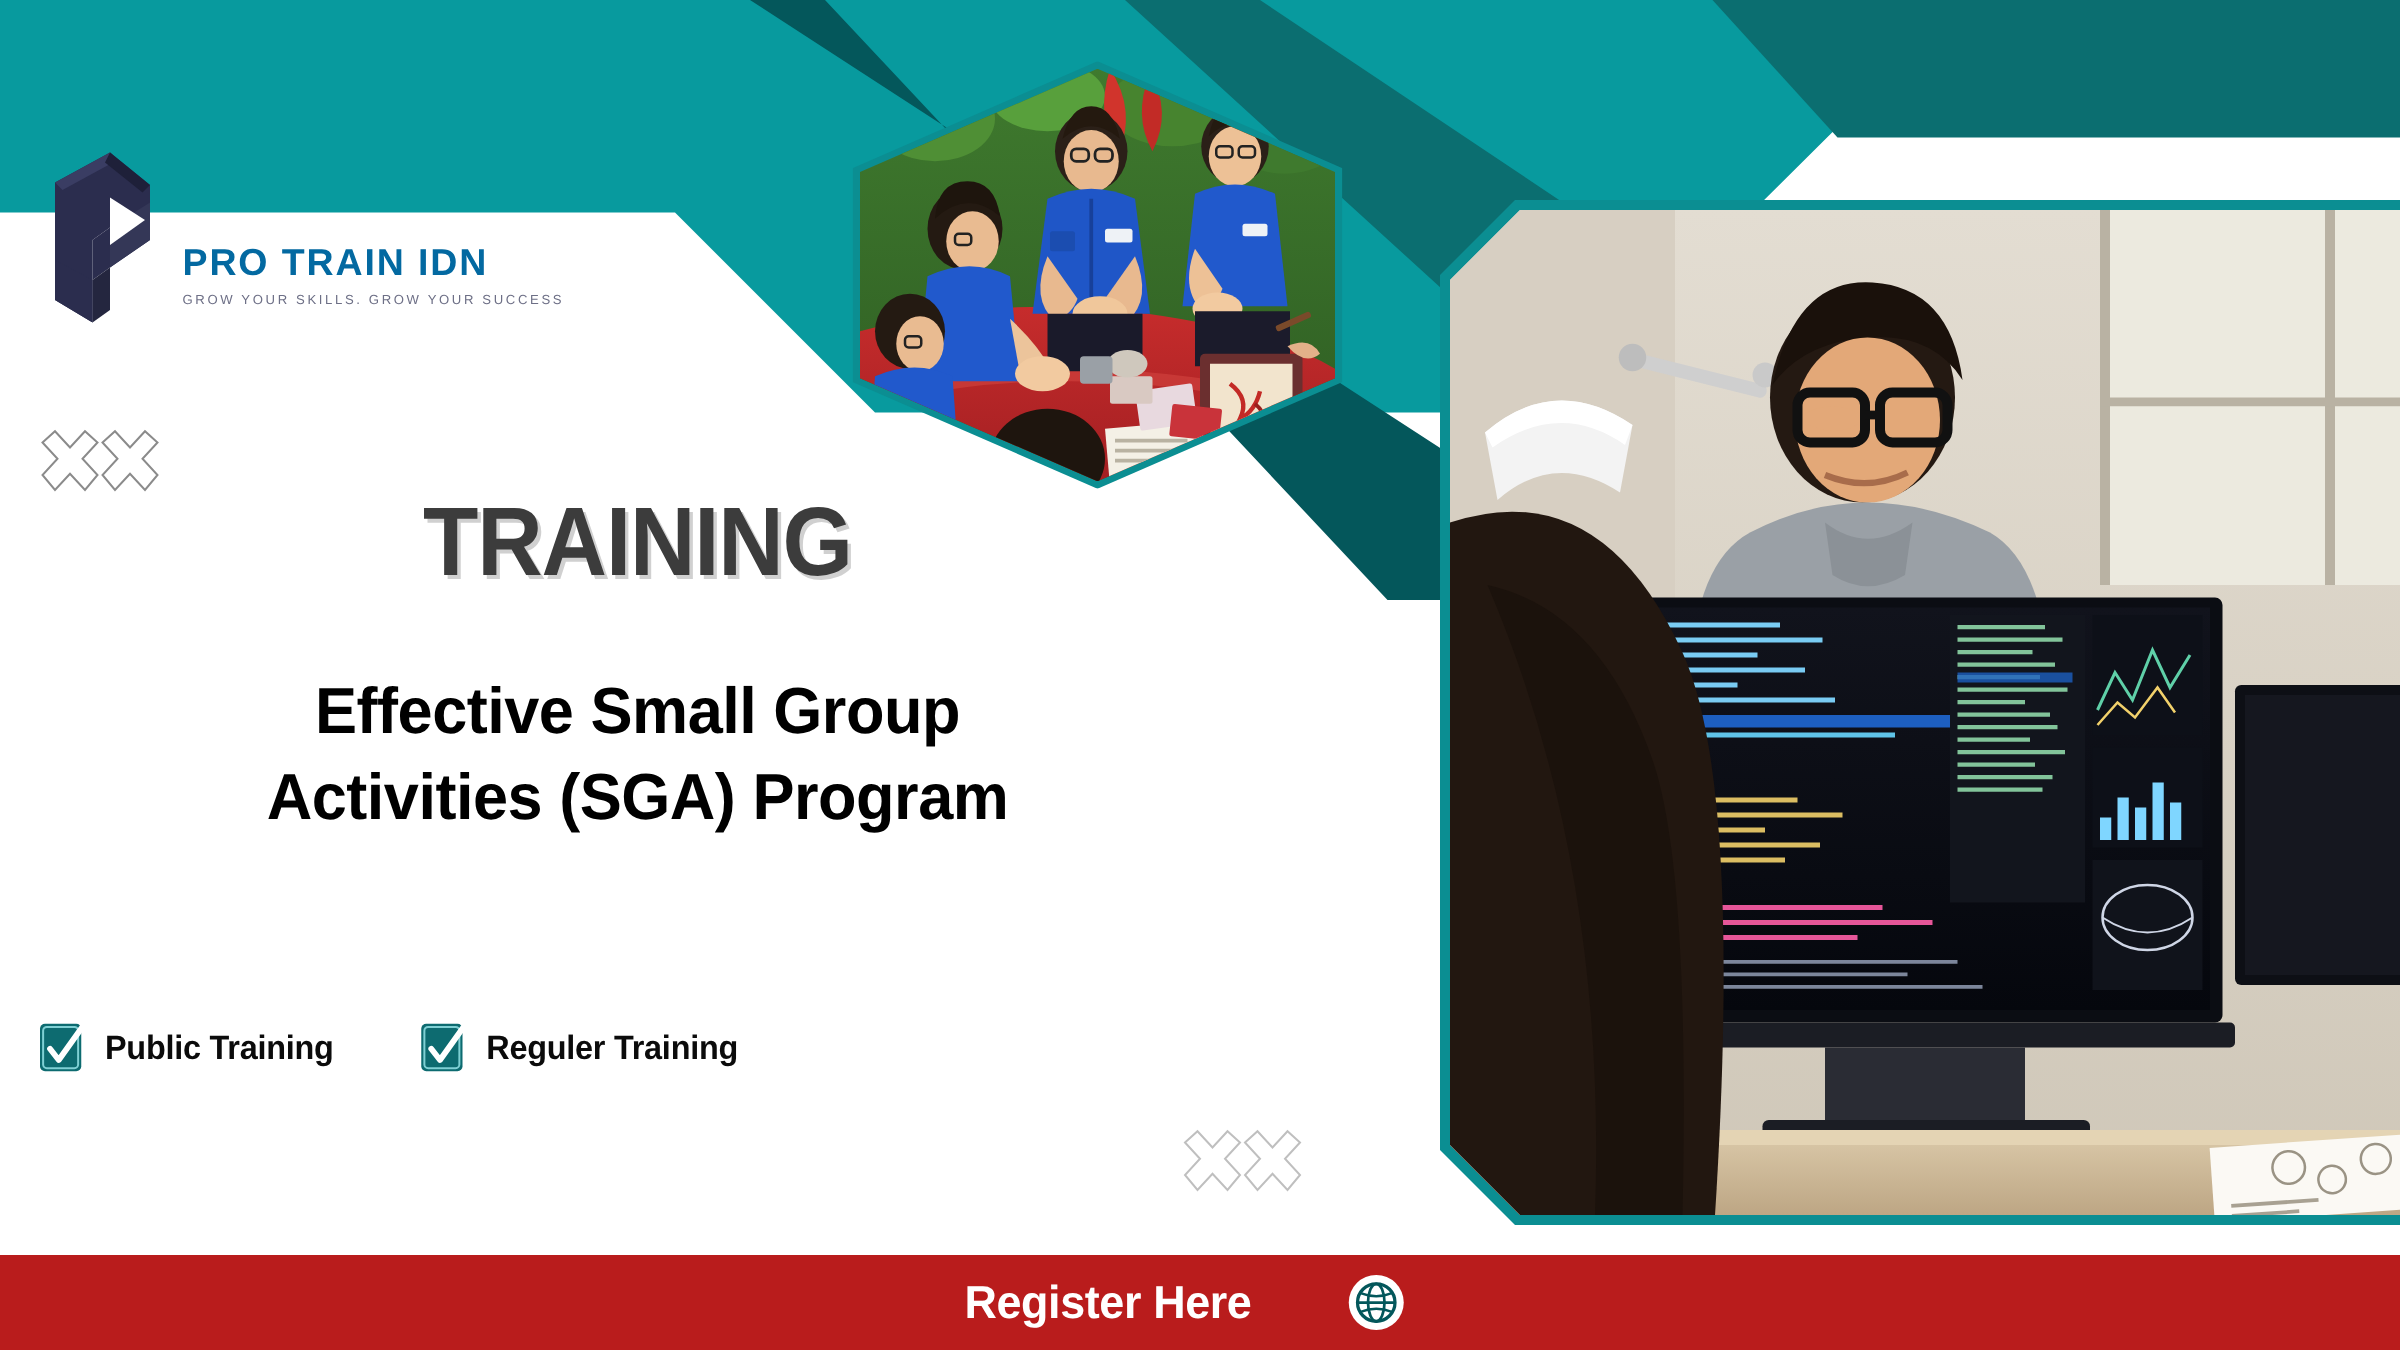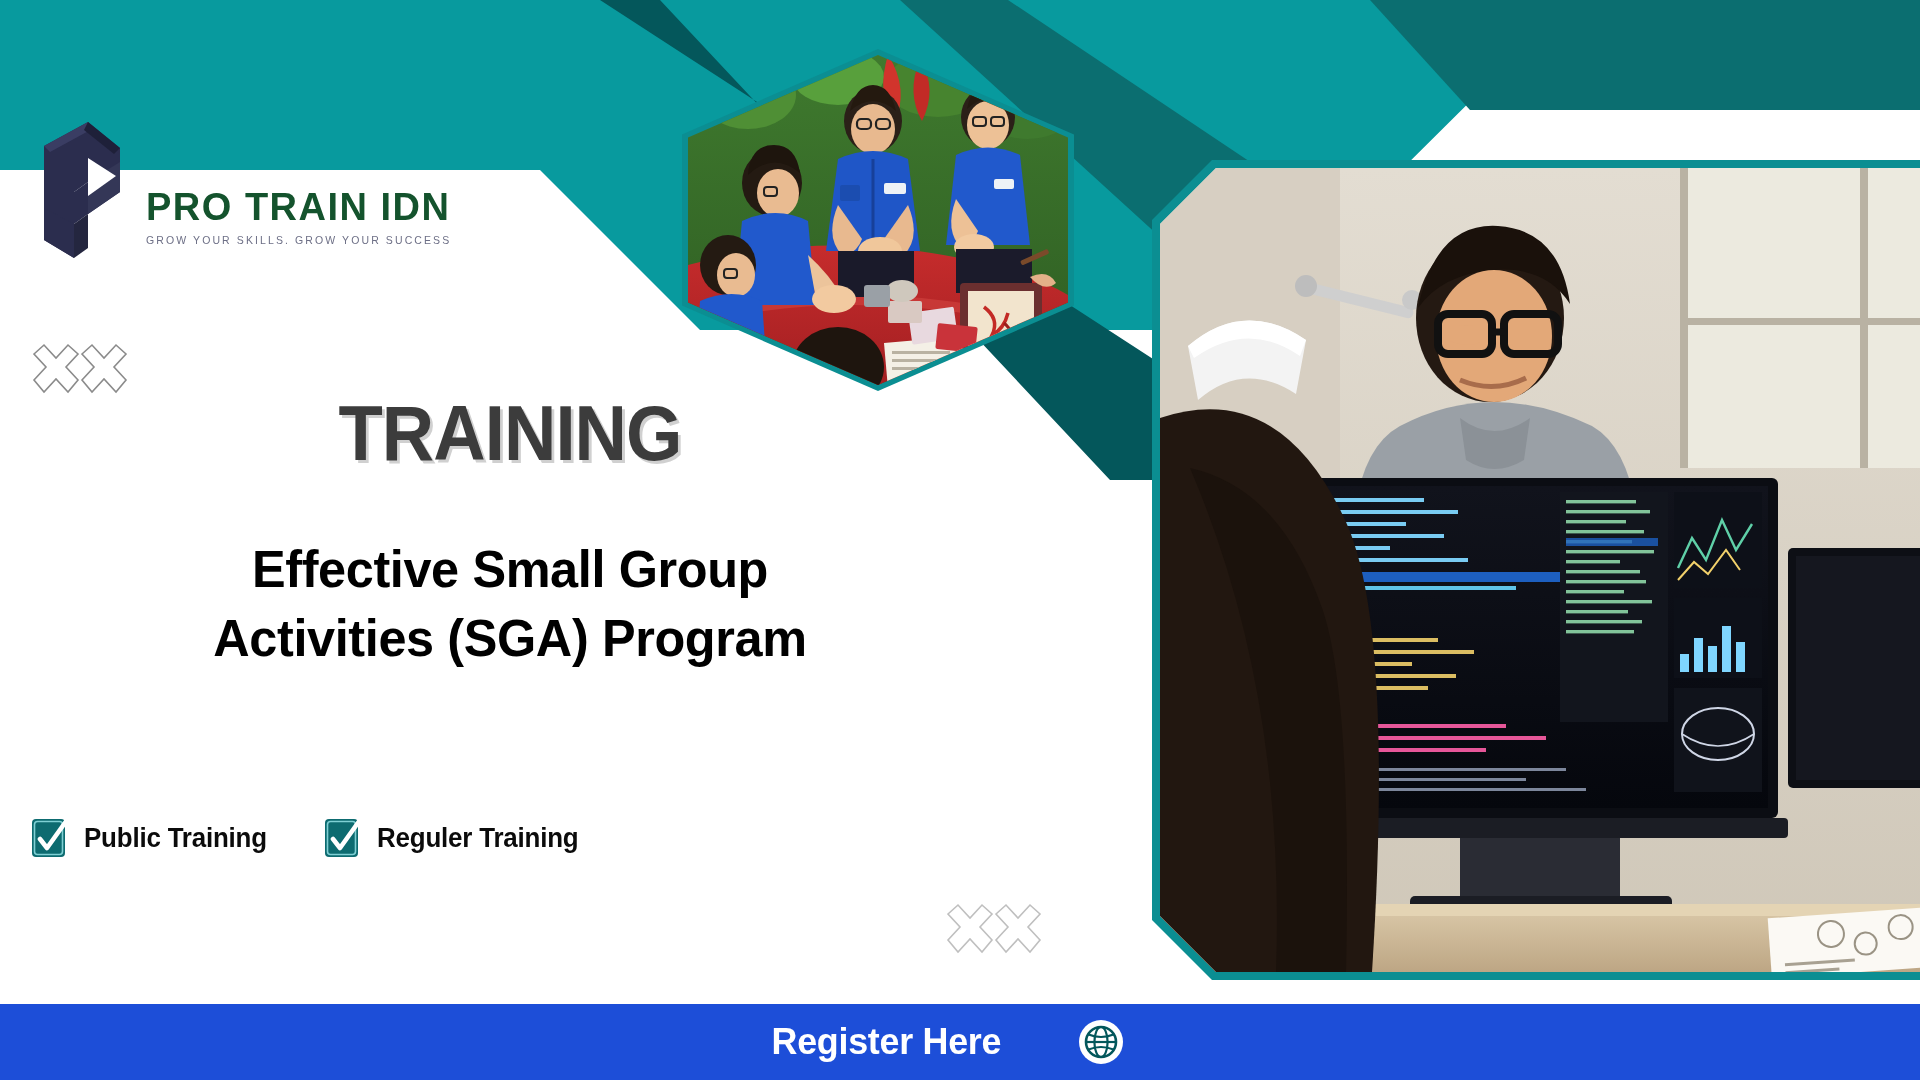--- a/index.html
+++ b/index.html
@@ -16,22 +16,22 @@
   .geo-svg { position:absolute; top:0; left:0; width:1920px; height:1080px; pointer-events:none; }
 
   
   .logo-wrap {
     position:absolute; left:34px; top:118px;
     display:flex; align-items:flex-end; gap:14px;
   }
   .logo-mark { width:98px; height:150px; flex:none; }
   .logo-text { padding-bottom:22px; }
   .logo-name {
-    font-size:38px; font-weight:bold; letter-spacing:1.5px;
-    color:#14532d; line-height:1; white-space:nowrap;
+    font-size:30px; font-weight:bold; letter-spacing:1.5px;
+    color:#0369a1; line-height:1; white-space:nowrap;
     font-family:"Liberation Sans", sans-serif;
   }
   .logo-tag {
     font-size:10.5px; letter-spacing:2.1px; color:#6d6f86;
     margin-top:8px; white-space:nowrap; font-weight:normal;text-align:center;
   }
 
   
   .x-deco { position:absolute; pointer-events:none; }
   .x-deco.left { left:26px; top:340px; }
@@ -48,21 +48,21 @@
   .headline {
     position:absolute; left:0; top:535px; width:1020px; text-align:center;
     color:#000; font-weight:bold; font-size:52px; line-height:1.32;
     letter-spacing:-.4px;
     transform:scaleX(.97); transform-origin:center;
   }
 
   
   .check-row {
     position:absolute; left:30px; top:816px;
-    display:flex; align-items:center; gap:4px;
+    display:flex; align-items:center; gap:16px;
   }
   .check-item { display:flex; align-items:center; }
   .check-item + .check-item { margin-left:44px; }
   .check-box { width:40px; height:44px; flex:none; }
   .check-label {
     margin-left:14px; font-size:27px; font-weight:bold; color:#0b0b0b;
     white-space:nowrap; letter-spacing:-.2px;
     transform:scaleX(.96); transform-origin:left center;
   }
 
@@ -89,21 +89,21 @@
     position:absolute; left:1160px; top:168px; width:930px; height:804px;
     -webkit-clip-path:polygon(56px 0,100% 0,100% 100%,56px 100%,0 748px,0 56px);
     clip-path:polygon(56px 0,100% 0,100% 100%,56px 100%,0 748px,0 56px);
     overflow:hidden;
   }
   .photo-svg { width:100%; height:100%; display:block; }
 
   
   .footer {
     position:absolute; left:0; bottom:0; width:1920px; height:76px;
-    background:#1d4ed8; display:flex; align-items:center; justify-content:center; gap:0;
+    background:#b91c1c; display:flex; align-items:center; justify-content:center; gap:0;
   }
   .footer-register {
     color:#fff; font-size:37px; font-weight:bold; letter-spacing:-.3px;
     transform:scaleX(.97);
   }
   .globe-icon { width:46px; height:46px; margin:0 28px 0 74px; flex:none; }
   .footer-url {
     color:#fff; font-size:34px; font-weight:bold; letter-spacing:-.2px;
   }
 </style>

